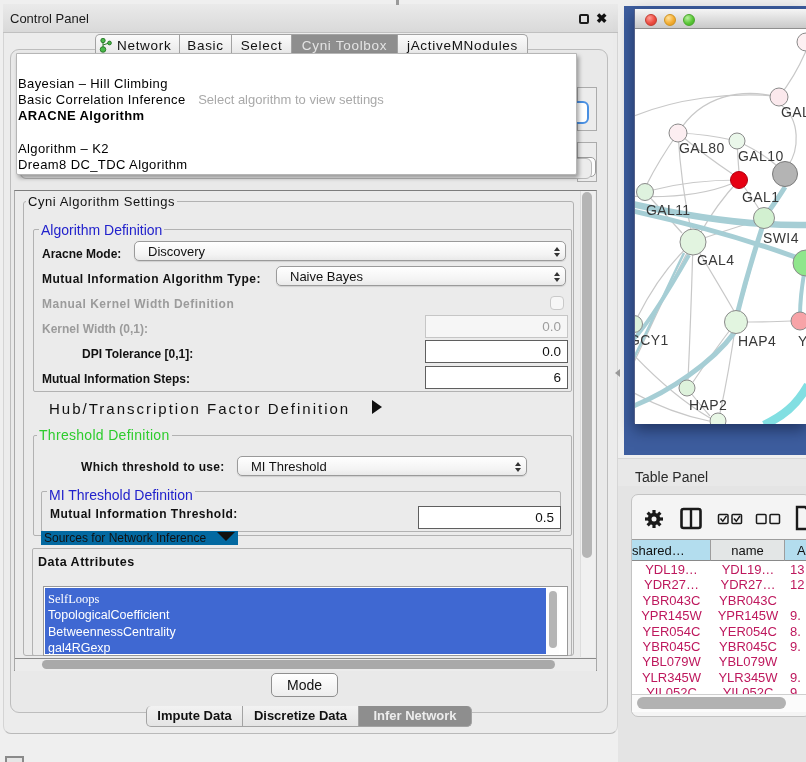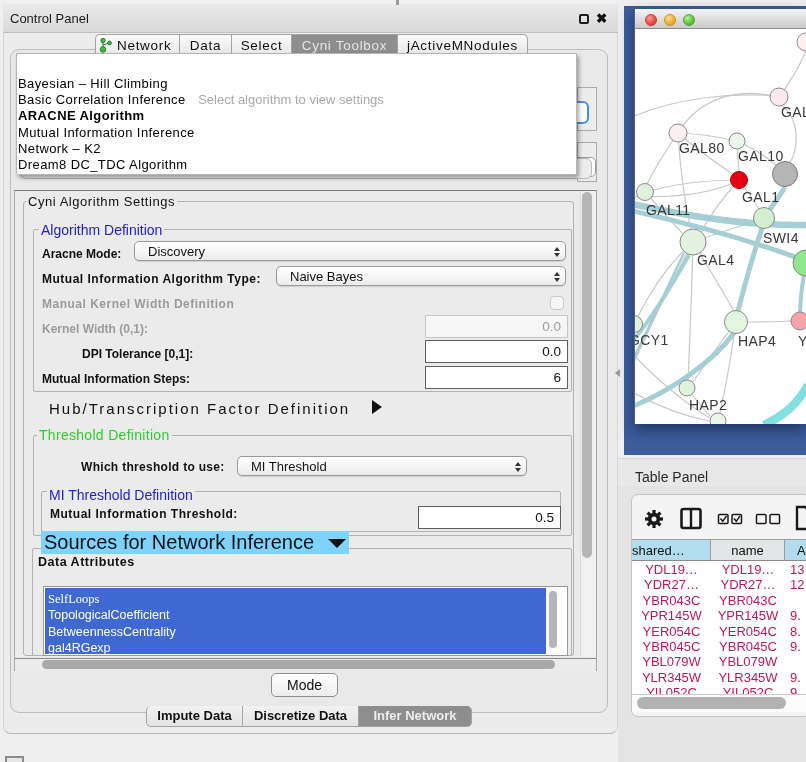--- a/index.html
+++ b/index.html
@@ -116,21 +116,21 @@
   <div class="tab first abs" style="left:95px; width:85px; text-align:left; padding-left:21px;">Network</div>
   <svg class="abs" style="left:99px; top:38px; z-index:5;" width="14" height="15" viewBox="0 0 14 15">
     <g stroke="#2a7a2a" stroke-width="1">
         <line x1="4" y1="3" x2="4" y2="11"></line>
         <line x1="4" y1="7" x2="10" y2="5"></line>
       </g>
     <circle cx="4" cy="2.5" r="2.2" fill="#49b849" stroke="#1d6b1d" stroke-width="0.8"></circle>
     <circle cx="4" cy="11.5" r="2.8" fill="#49b849" stroke="#1d6b1d" stroke-width="0.8"></circle>
     <circle cx="10.5" cy="5" r="1.9" fill="#49b849" stroke="#1d6b1d" stroke-width="0.8"></circle>
   </svg>
-  <div class="tab abs" style="left:180px; width:52px; border-left:none;">Data</div>
+  <div class="tab abs" style="left:180px; width:52px; border-left:none;">Basic</div>
   <div class="tab abs" style="left:232px; width:60px; border-left:none;">Select</div>
   <div class="tab sel abs" style="left:292px; width:106px; border-left:none;">Cyni Toolbox</div>
   <div class="tab last abs" style="left:398px; width:130px; border-left:none;">jActiveMNodules</div>
 
   <div id="scrollpane" class="abs"></div>
 
   <div class="grp abs" style="left:23px; top:201px; width:551px; height:455px; border-radius:3px;"></div>
   <div class="grptitle abs" style="left:26px; top:194px; color:#111; font-size:13px; letter-spacing:0.55px;">Cyni Algorithm Settings</div>
 
   <div class="grp abs" style="left:33px; top:229px; width:539px; height:163px;"></div>
@@ -172,21 +172,21 @@
       <span class="arr"></span>
     </div>
 
   <div class="grp abs" style="left:41px; top:491px; width:520px; height:41px;"></div>
   <div class="grptitle abs" style="left:47px; top:487px; color:#2222cc;">MI Threshold Definition</div>
 
   <div class="lbl abs" style="left:50px; top:507px; letter-spacing:0.5px;">Mutual Information Threshold:</div>
   <div class="inp abs" style="left:418px; top:506px; width:143px;">0.5</div>
 
   <div class="grp abs" style="left:32px; top:548px; width:540px; height:108px;"></div>
-  <div class="abs" style="left:41px; top:531px; background:#7dd3fc; padding:0 3px; font-size:20px; color:#111;">Sources for Network Inference <span style="display:inline-block; width:0; height:0; border-left:9px solid transparent; border-right:9px solid transparent; border-top:9px solid #111; vertical-align:1px; margin-left:8px;"></span></div>
+  <div class="abs" style="left:41px; top:531px; background:#0369a1; padding:0 3px; font-size:12px; color:#111;">Sources for Network Inference <span style="display:inline-block; width:0; height:0; border-left:9px solid transparent; border-right:9px solid transparent; border-top:9px solid #111; vertical-align:1px; margin-left:8px;"></span></div>
   <div class="lbl abs" style="left:38px; top:555px; font-size:12.5px; letter-spacing:0.5px;text-align:right;">Data Attributes</div>
 
   <div id="attrlist" class="abs"></div>
   <div id="attrsel" class="abs">
     <div style="top:4px;font-family:Liberation Serif, serif;">SelfLoops</div>
     <div style="top:20px;">TopologicalCoefficient</div>
     <div style="top:36.5px;">BetweennessCentrality</div>
     <div style="top:52.5px;">gal4RGexp</div>
   </div>
   <div class="sbtrack abs" style="left:547px; top:588px; width:12px; height:66px; background:#fdfdfd;"></div>
@@ -202,22 +202,21 @@
 
   <div class="btab abs" style="left:146px; width:97px; border-radius:5px 0 0 5px;">Impute Data</div>
   <div class="btab abs" style="left:243px; width:116px; border-left:none;">Discretize Data</div>
   <div class="btab sel abs" style="left:359px; width:113px; border-left:none; border-radius:0 5px 5px 0;">Infer Network</div>
 
   <div id="popup" class="abs">
     <div class="hint">Select algorithm to view settings</div>
     <div class="it" style="top:22px;">Bayesian – Hill Climbing</div>
     <div class="it" style="top:38.2px;">Basic Correlation Inference</div>
     <div class="it" style="top:54.4px; font-weight:bold;">ARACNE Algorithm</div>
-    <div class="it" style="top:70.6px;">Mutual Information Inference</div>
-    <div class="it" style="top:86.8px;">Network – K2</div>
+    <div class="it" style="top:86.8px;">Algorithm – K2</div>
     <div class="it" style="top:103px;">Dream8 DC_TDC Algorithm</div>
   </div>
 
   <div class="abs" style="left:5px; top:756px; width:19px; height:10px; border:2px solid #8a8a8a; background:#e6e6e6;"></div>
 
   <div class="abs" style="left:615px; top:369px; width:0; height:0; border-top:4px solid transparent; border-bottom:4px solid transparent; border-right:5px solid #9a9a9a;"></div>
 
   <div id="bluearea" class="abs"></div>
   <div id="rightbg" class="abs"></div>
   <div id="tpbar" class="abs">

